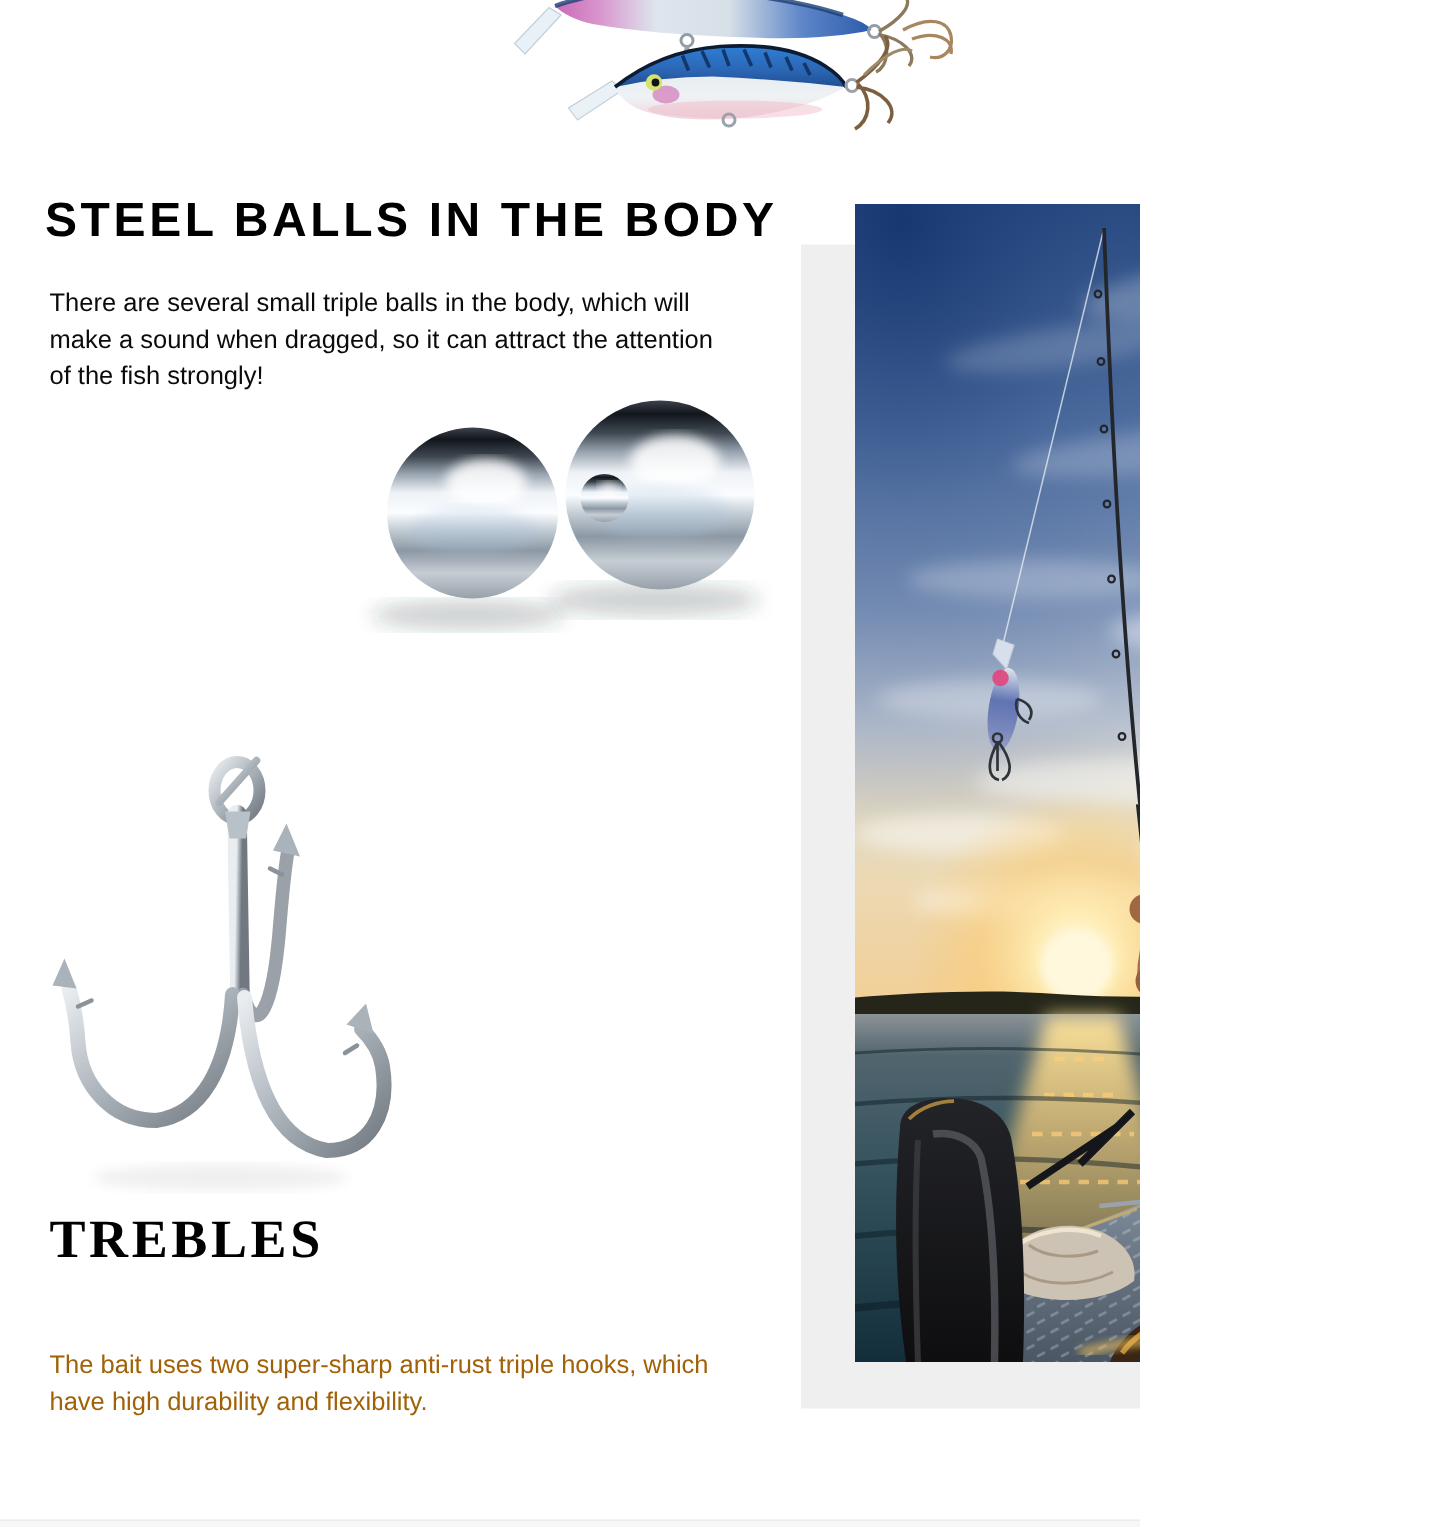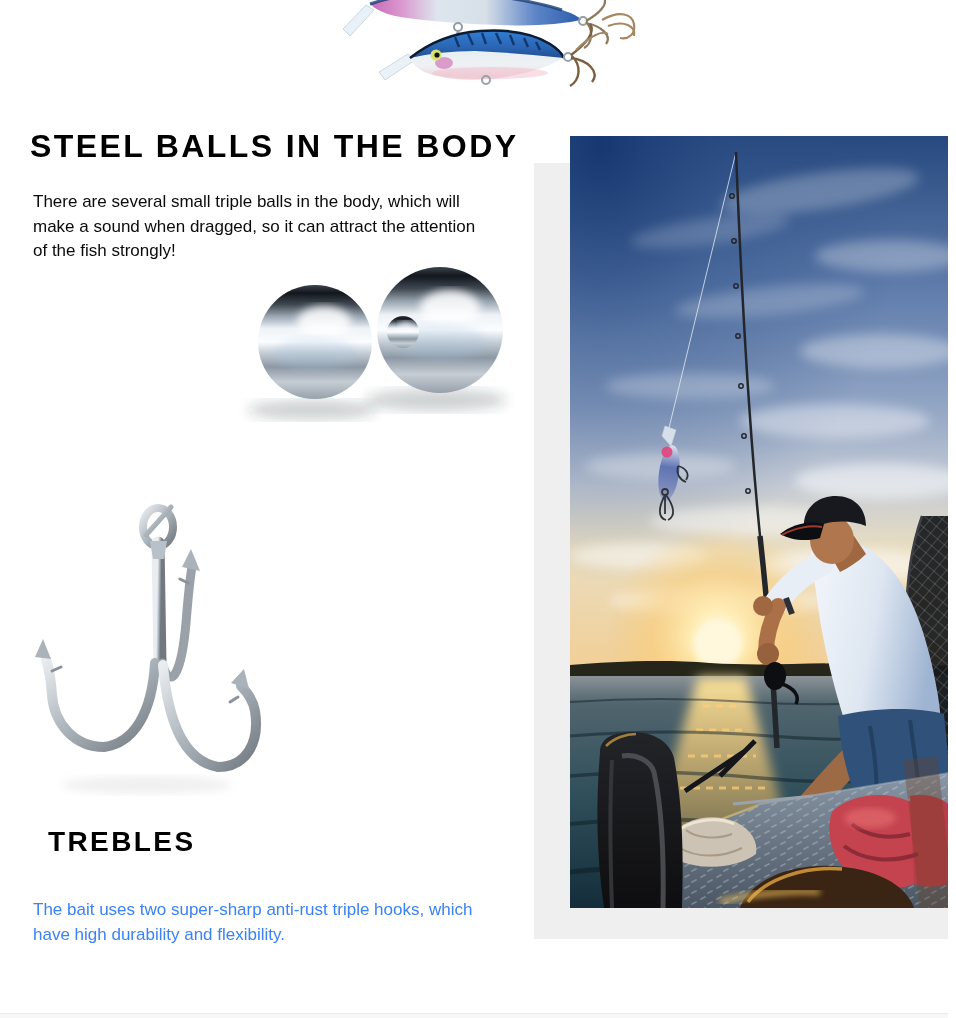--- a/index.html
+++ b/index.html
@@ -1,26 +1,26 @@
 <!DOCTYPE html>
 <html><head>
 <meta charset="utf-8">
 <style>
   html,body{margin:0;padding:0;background:#fff;}
-  .canvas{position:relative;width:948px;height:1018px;background:#fff;overflow:hidden;
+  .canvas{position:relative;width:760px;height:1018px;background:#fff;overflow:hidden;
           font-family:"Liberation Sans",sans-serif;color:#000;}
   .h1{position:absolute;left:30px;top:128px;margin:0;font-size:32px;font-weight:700;
       letter-spacing:2.4px;line-height:36px;white-space:nowrap;color:#000;}
   .p1{position:absolute;left:33px;top:190px;width:456px;margin:0;font-size:17px;
       line-height:24.5px;color:#0b0b0b;}
-  .h2{position:absolute;left:33px;top:808px;margin:15px;font-size:28px;font-weight:700;
-      letter-spacing:2.4px;line-height:37px;color:#000;}
+  .h2{position:absolute;left:33px;top:808px;margin:0;font-size:36px;font-weight:700;
+      letter-spacing:2.4px;line-height:37px;color:#000;font-family:Liberation Serif, serif;}
   .h2 span{display:block;white-space:nowrap;}
   .p2{position:absolute;left:33px;top:897px;width:440px;margin:0;font-size:17px;
-      line-height:25px;color:#3b82f6;}
+      line-height:25px;color:#a16207;}
   .panel{position:absolute;left:534px;top:163px;width:422px;height:776px;background:#efefef;}
   .photo{position:absolute;left:570px;top:136px;width:386px;height:772px;}
   .lures{position:absolute;left:340px;top:0;width:310px;height:100px;}
   .balls{position:absolute;left:222px;top:246px;width:305px;height:195px;}
   .hook{position:absolute;left:22px;top:483px;width:255px;height:325px;}
   .bottom-strip{position:absolute;left:0;top:1013px;width:956px;height:5px;
       background:#f7f7f7;border-top:1px solid #ececec;box-sizing:border-box;}
 </style>
 </head>
 <body>

